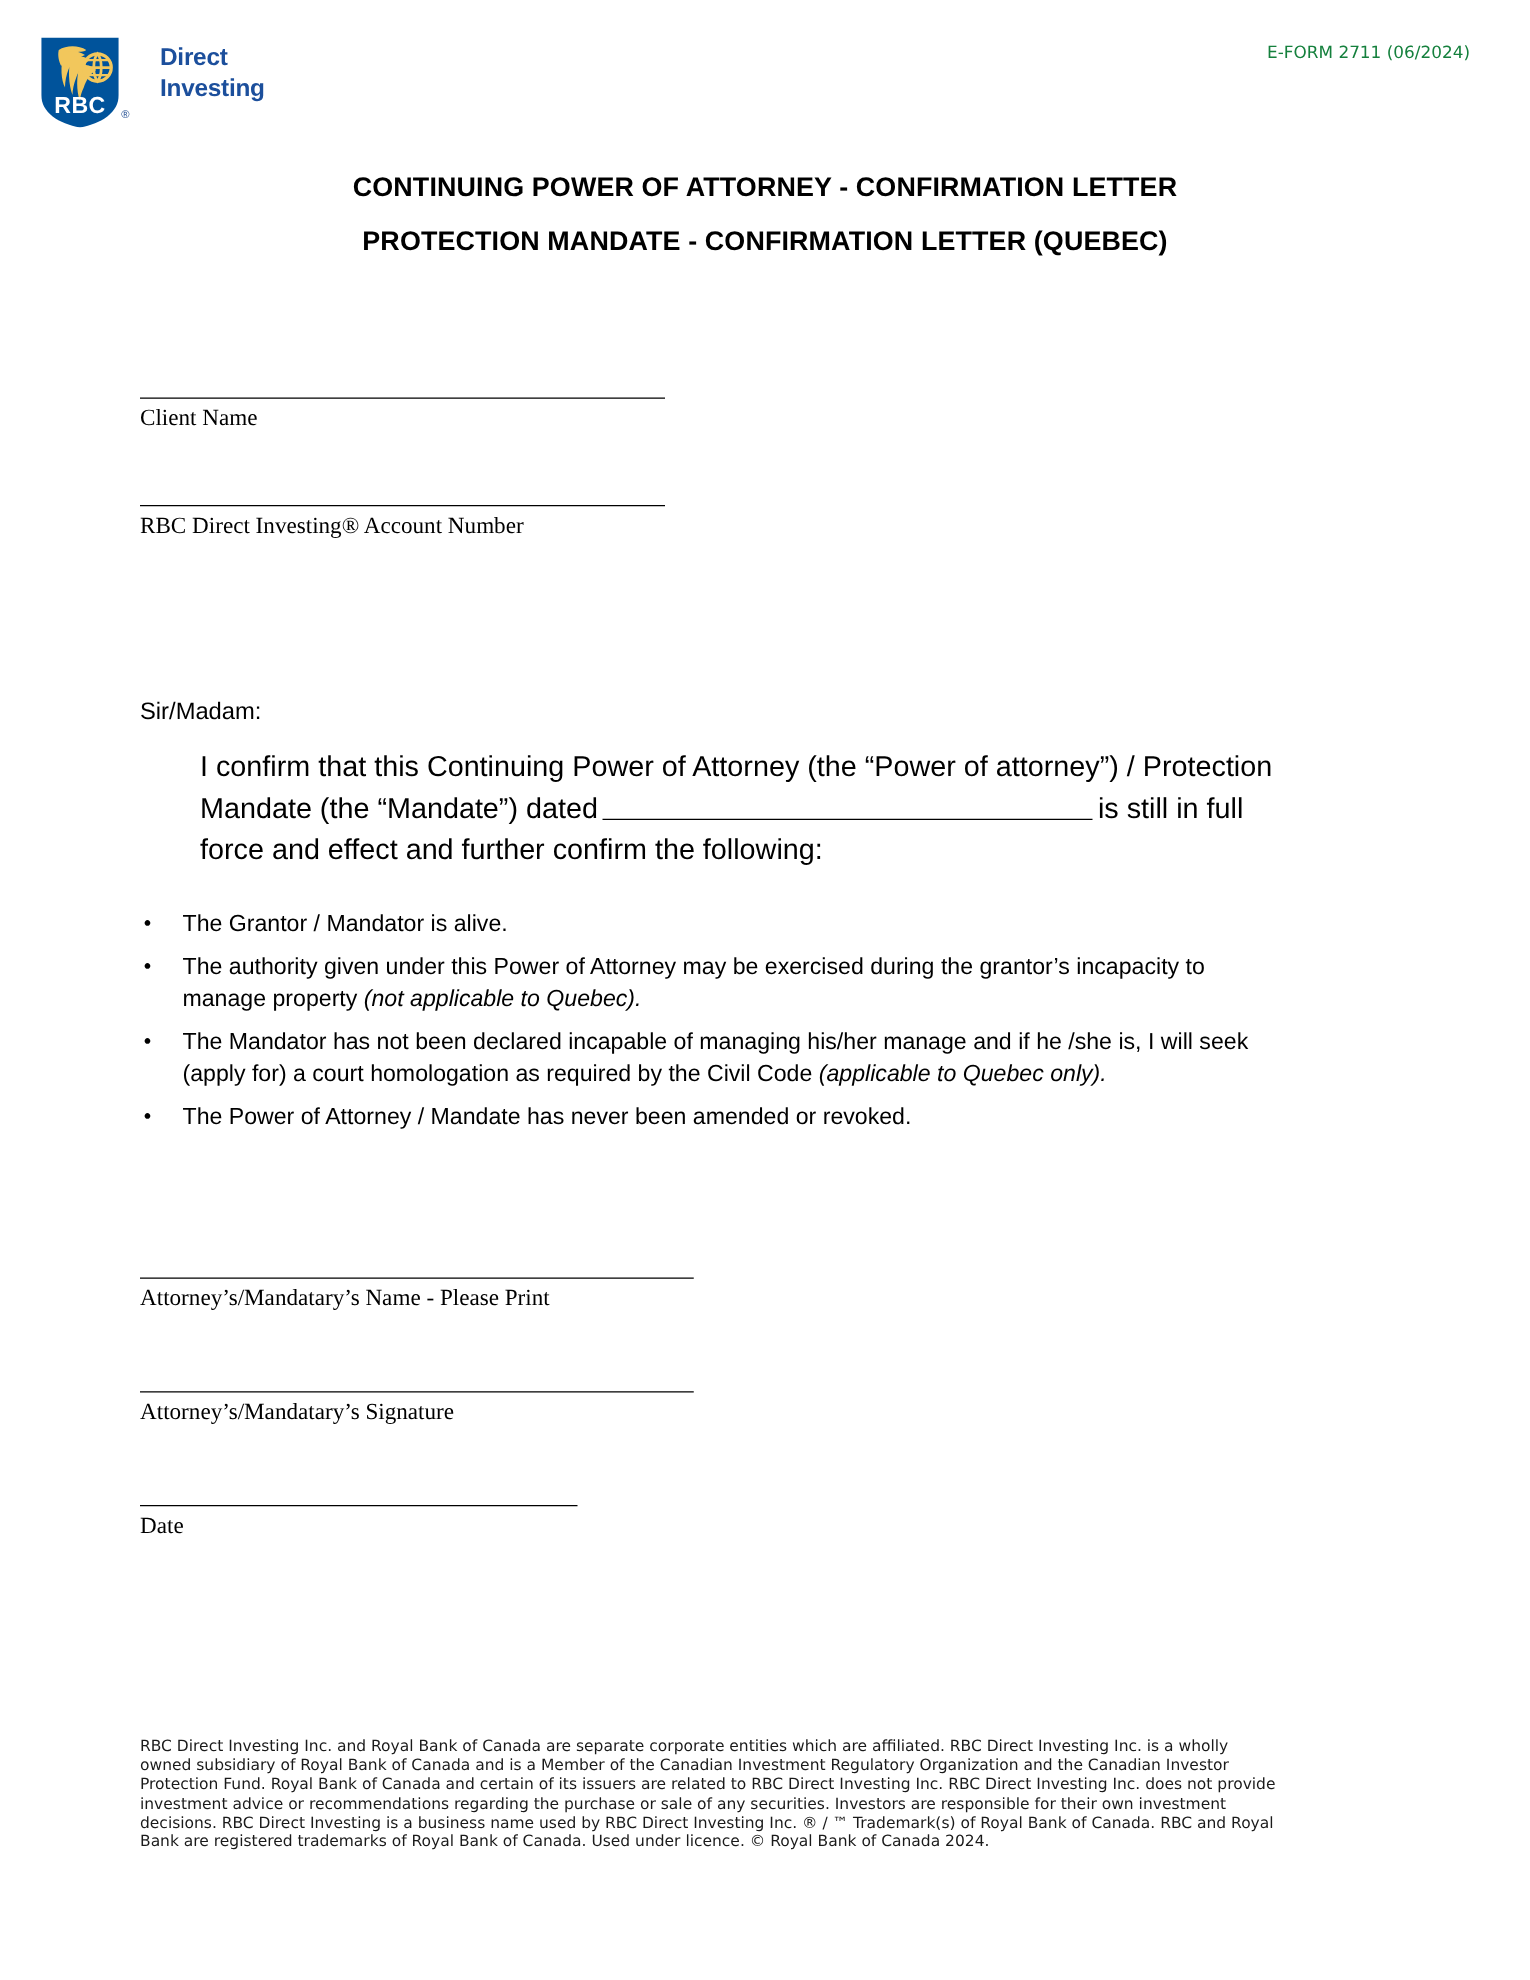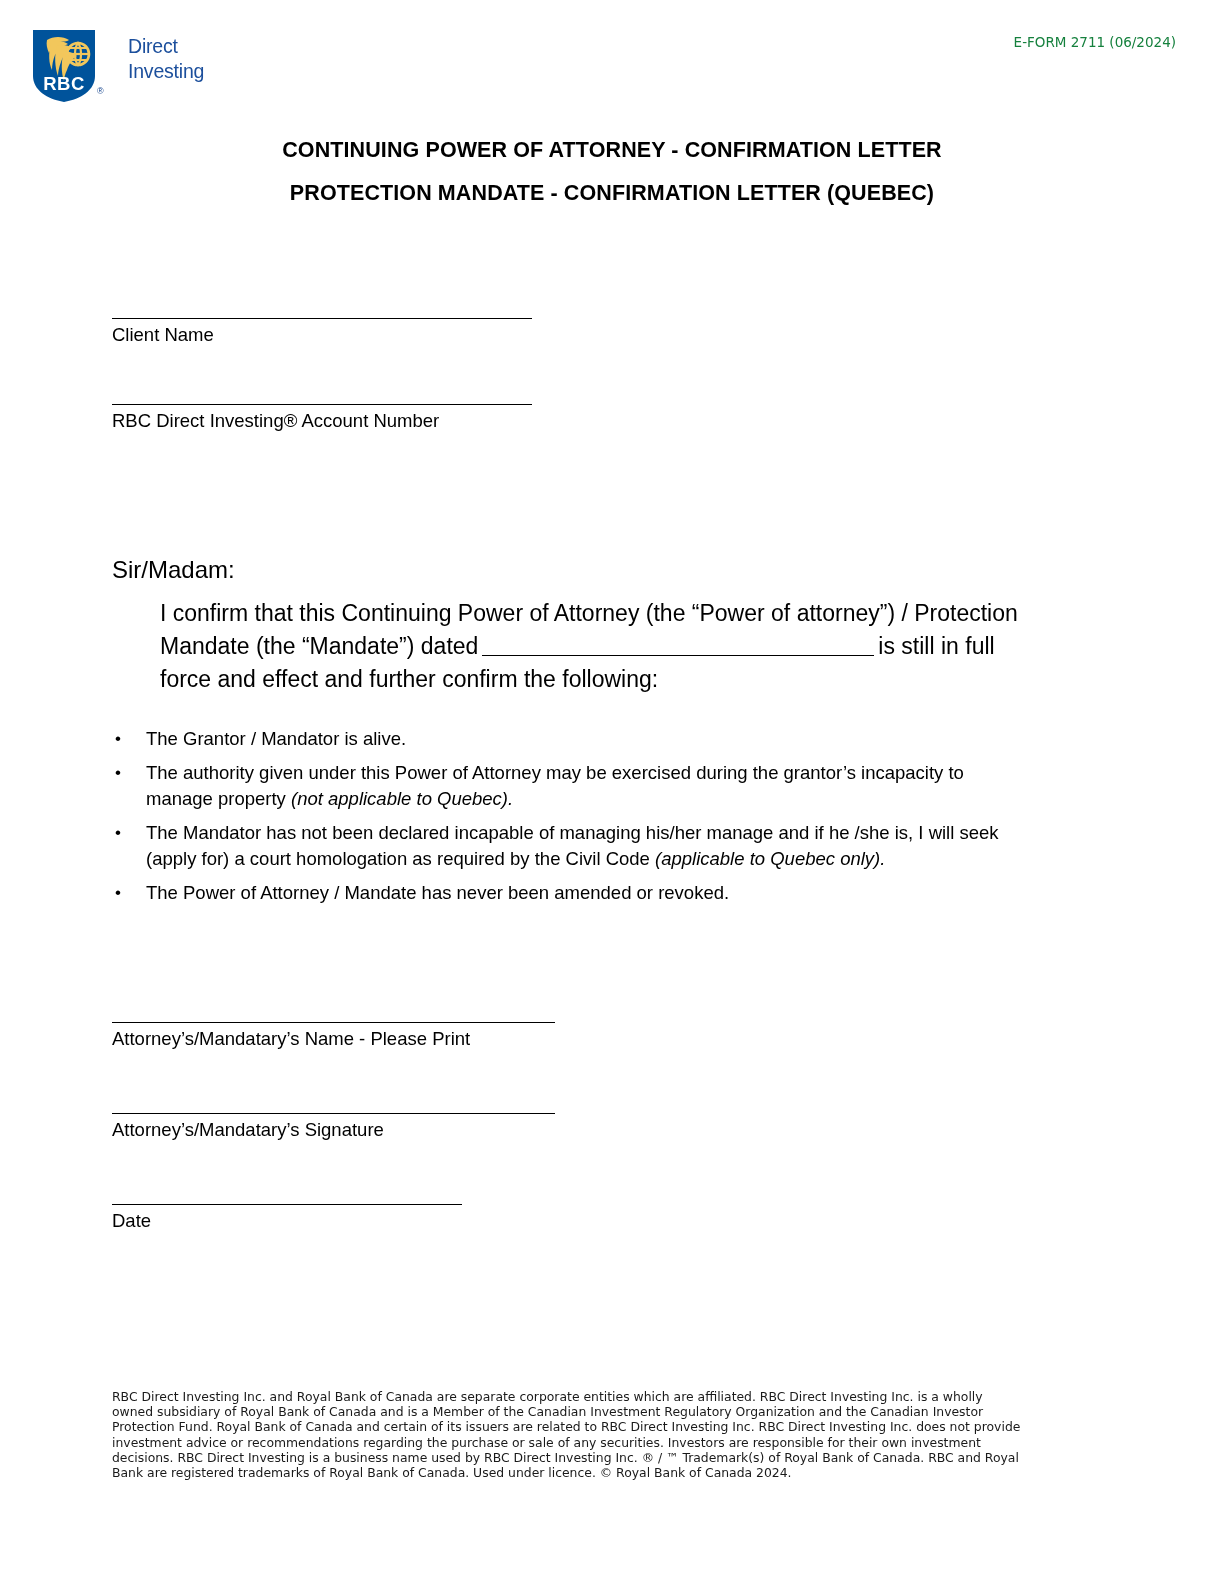--- a/index.html
+++ b/index.html
@@ -49,21 +49,21 @@
     left: 64px;
     top: 56px;
     font-size: 9px;
     color: #19478f;
     font-family: "Liberation Sans", sans-serif;
   }
   .logo-words {
     margin-left: 13px;
     margin-top: 4px;
     font-family: "Liberation Sans", sans-serif;
-    font-weight: normal;
+    font-weight: bold;
     font-size: 19.5px;
     line-height: 25px;
     color: #1c4f9c;
     letter-spacing: -0.2px;
   }
   .eform {
     position: absolute;
     right: 48px;
     top: 34px;
     font-size: 13.5px;
@@ -98,29 +98,29 @@
   .field .rule {
     border-bottom: 1.6px solid #000;
     height: 0;
   }
   .field .caption {
     font-size: 18.5px;
     line-height: 24px;
     padding-top: 4px;
     color: #000;
     white-space: nowrap;
-    font-family: Liberation Sans, sans-serif;
+    font-family: Liberation Serif, serif;
   }
 
   
   .salutation {
     position: absolute;
     left: 112px;
     top: 557px;
-    font-size: 24px;
+    font-size: 19px;
     line-height: 26px;
   }
 
   .para {
     position: absolute;
     left: 160px;
     top: 597px;
     width: 880px;
     font-size: 23px;
     line-height: 33px;

